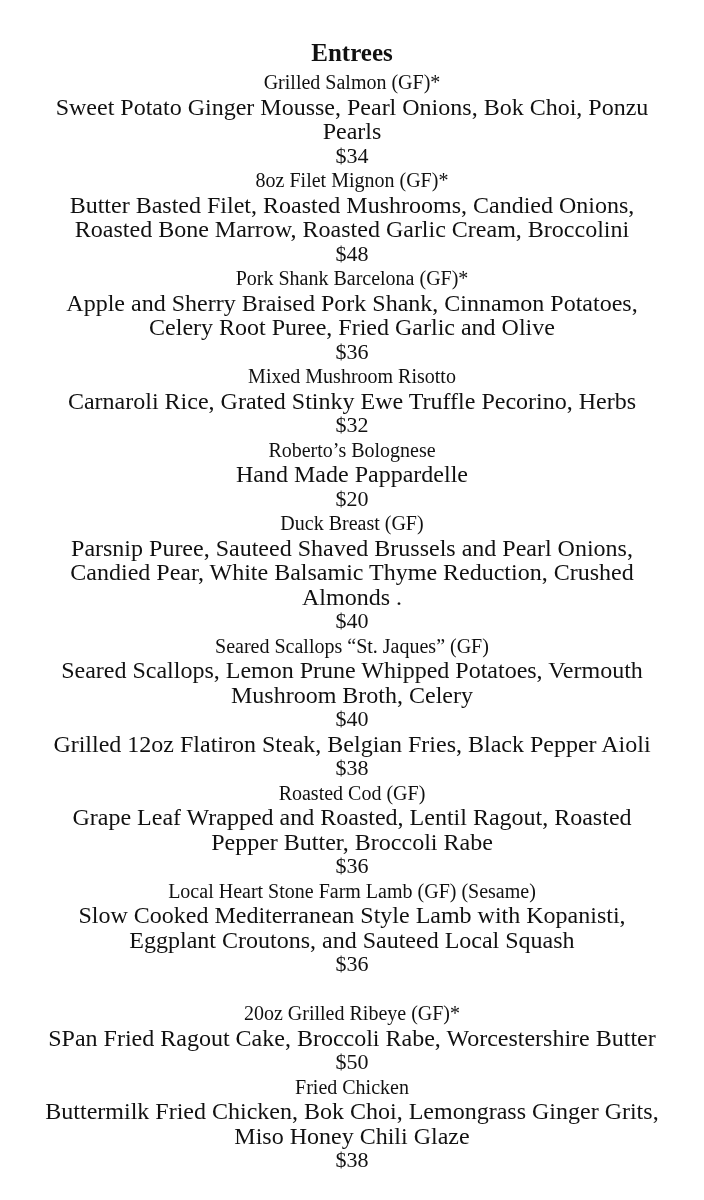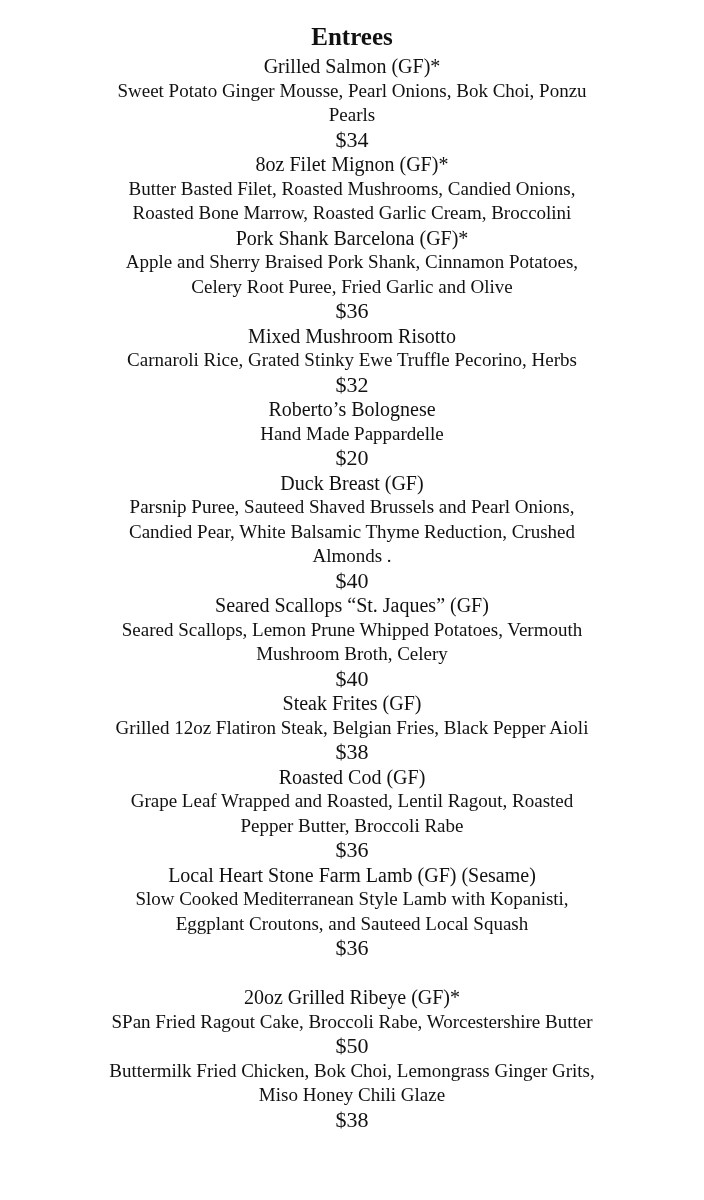--- a/index.html
+++ b/index.html
@@ -9,40 +9,40 @@
   }
   body {
     width: 704px;
     height: 1200px;
     overflow: hidden;
     font-family: "Liberation Serif", "DejaVu Serif", serif;
     color: #111111;
   }
   .menu {
     width: 640px;
-    margin: 0 auto;
+    margin: 16px auto;
     padding-top: 22px;
     text-align: center;
   }
   .menu-title {
     font-size: 25px;
     font-weight: bold;
     line-height: 30px;
     margin: 0 0 2px 0;
   }
   .menu-item {
     margin: 0;
   }
   .item-name {
     font-size: 20px;
     font-weight: normal;
     line-height: 24.5px;
   }
   .item-desc {
-    font-size: 19px;
+    font-size: 24px;
     line-height: 24.5px;
     white-space: pre-line;
   }
   .item-price {
     font-size: 22px;
     line-height: 24.5px;
   }
   .spacer {
     height: 24.5px;
   }
@@ -57,20 +57,21 @@
     <div class="item-name">Grilled Salmon (GF)*</div>
     <div class="item-desc">Sweet Potato Ginger Mousse, Pearl Onions, Bok Choi, Ponzu
 Pearls</div>
     <div class="item-price">$34</div>
   </div>
 
   <div class="menu-item">
     <div class="item-name">8oz Filet Mignon (GF)*</div>
     <div class="item-desc">Butter Basted Filet, Roasted Mushrooms, Candied Onions,
 Roasted Bone Marrow, Roasted Garlic Cream, Broccolini</div>
+    <div class="item-price">$48</div>
   </div>
 
   <div class="menu-item">
     <div class="item-name">Pork Shank Barcelona (GF)*</div>
     <div class="item-desc">Apple and Sherry Braised Pork Shank, Cinnamon Potatoes,
 Celery Root Puree, Fried Garlic and Olive</div>
     <div class="item-price">$36</div>
   </div>
 
   <div class="menu-item">
@@ -94,21 +95,20 @@
   </div>
 
   <div class="menu-item">
     <div class="item-name">Seared Scallops “St. Jaques” (GF)</div>
     <div class="item-desc">Seared Scallops, Lemon Prune Whipped Potatoes, Vermouth
 Mushroom Broth, Celery</div>
     <div class="item-price">$40</div>
   </div>
 
   <div class="menu-item">
-    <div class="item-name">Steak Frites (GF)</div>
     <div class="item-desc">Grilled 12oz Flatiron Steak, Belgian Fries, Black Pepper Aioli</div>
     <div class="item-price">$38</div>
   </div>
 
   <div class="menu-item">
     <div class="item-name">Roasted Cod (GF)</div>
     <div class="item-desc">Grape Leaf Wrapped and Roasted, Lentil Ragout, Roasted
 Pepper Butter, Broccoli Rabe</div>
     <div class="item-price">$36</div>
   </div>
@@ -122,17 +122,18 @@
 
   <div class="spacer"></div>
 
   <div class="menu-item">
     <div class="item-name">20oz Grilled Ribeye (GF)*</div>
     <div class="item-desc">SPan Fried Ragout Cake, Broccoli Rabe, Worcestershire Butter</div>
     <div class="item-price">$50</div>
   </div>
 
   <div class="menu-item">
+    <div class="item-name">Fried Chicken</div>
     <div class="item-desc">Buttermilk Fried Chicken, Bok Choi, Lemongrass Ginger Grits,
 Miso Honey Chili Glaze</div>
     <div class="item-price">$38</div>
   </div>
 </div>
 
 </body></html>

